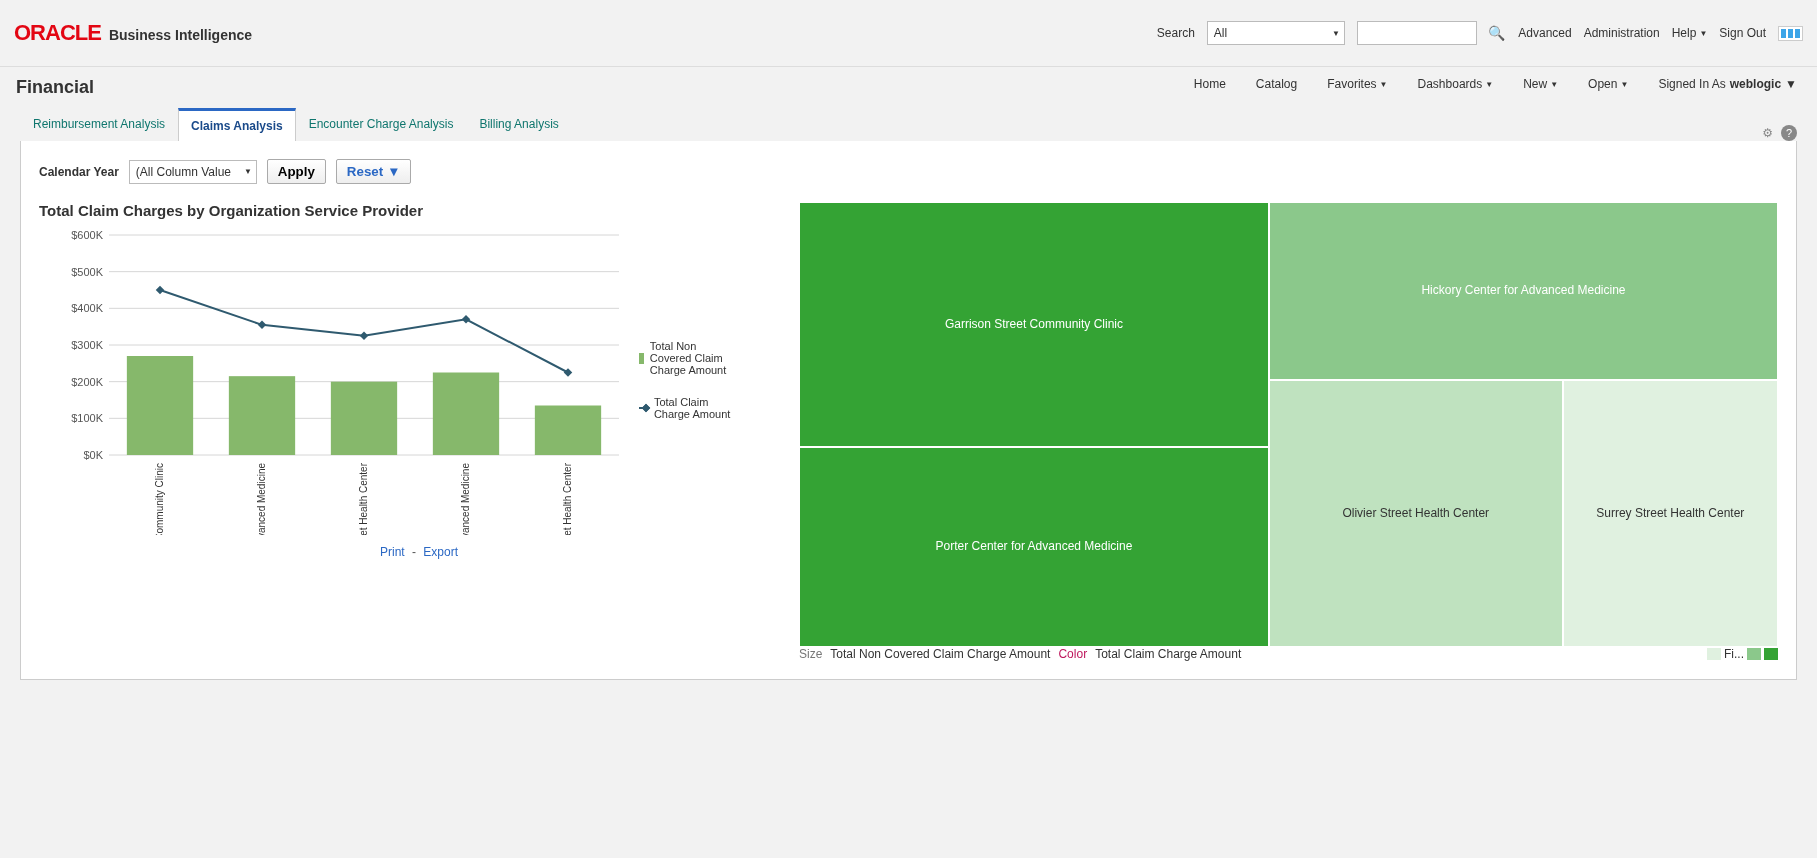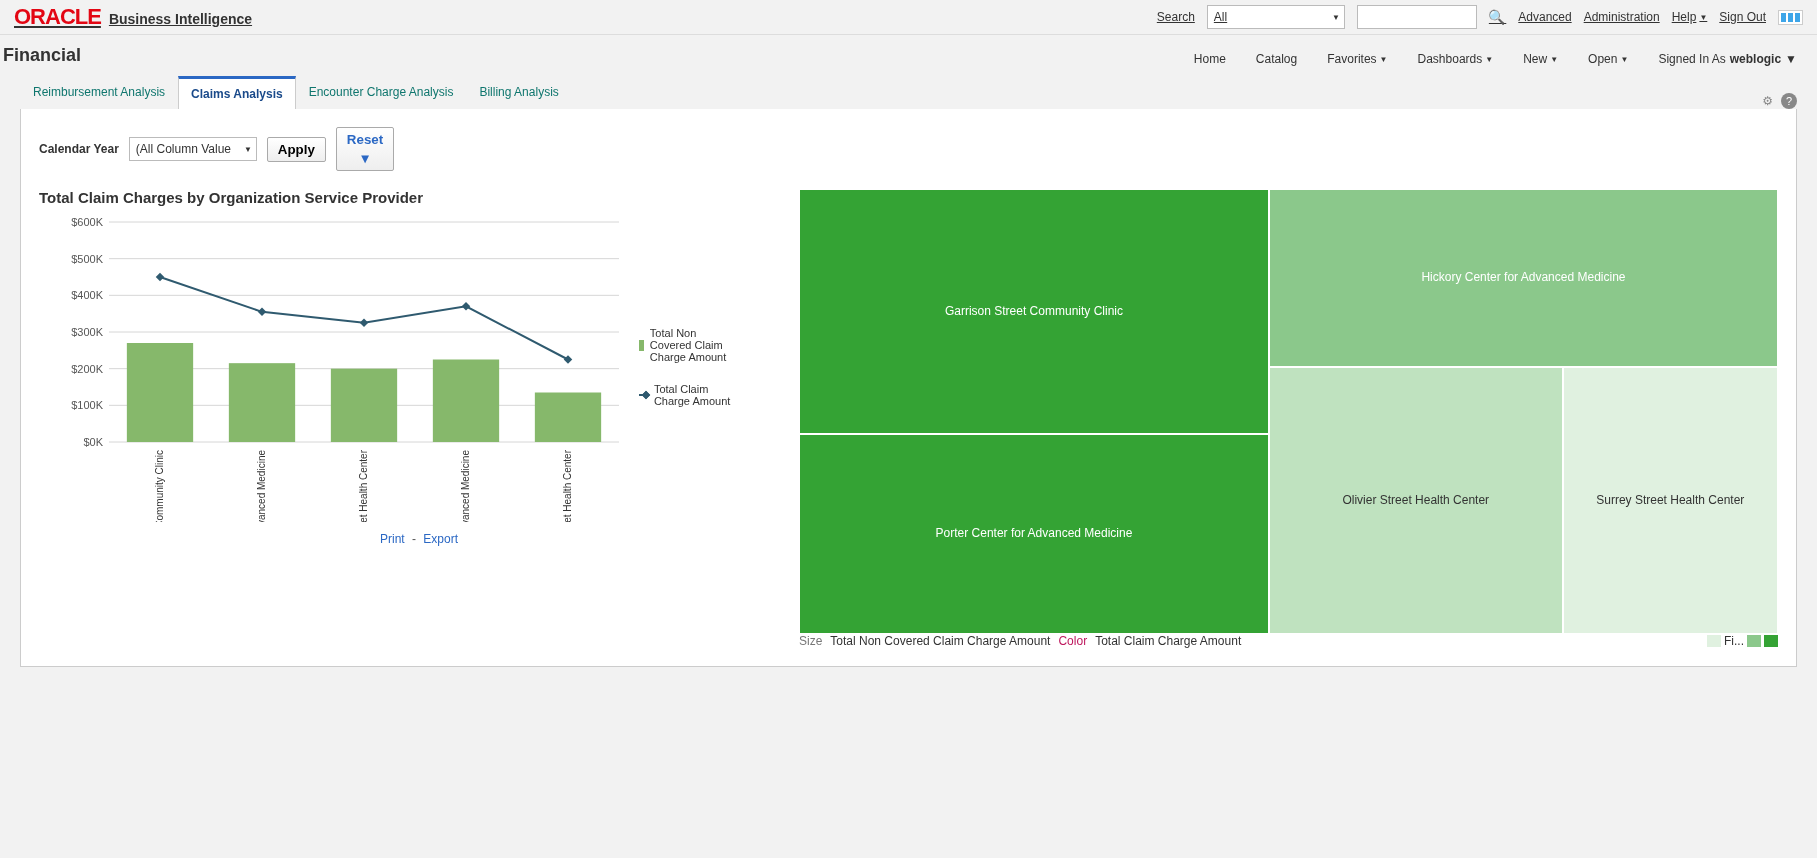--- a/index.html
+++ b/index.html
@@ -1,53 +1,53 @@
 <!DOCTYPE html>
 <html><head>
 <meta charset="utf-8">
 <style>
   html,body{margin:0;padding:0;font-family:Arial,Helvetica,sans-serif;font-size:12px;color:#333;background:#f2f2f2;}
   a{color:#2b68c4;text-decoration:none;}
   
-  .topbar{display:flex;align-items:center;padding:4px 14px;border-bottom:1px solid #ddd;background:#f2f2f2;text-decoration:underline;}
+  .topbar{display:flex;align-items:center;padding:20px 14px;border-bottom:1px solid #ddd;background:#f2f2f2;}
   .logo{display:flex;align-items:baseline;gap:4px;}
   .logo-oracle{font-family:Arial,sans-serif;font-weight:900;letter-spacing:-1px;color:#e30613;font-size:22px;}
   .logo-sub{font-weight:bold;color:#333;font-size:14px;margin-left:4px;}
   .top-right{margin-left:auto;display:flex;align-items:center;gap:12px;}
   .search-label{color:#333;}
   .select{border:1px solid #bbb;background:#fff;height:22px;display:inline-flex;align-items:center;padding:0 20px 0 6px;position:relative;min-width:110px;cursor:pointer;}
   .select:after{content:"▼";position:absolute;right:4px;font-size:8px;}
   .text-input{border:1px solid #bbb;background:#fff;height:22px;width:110px;padding:0 4px;}
   .icon-btn{cursor:pointer;color:#888;font-size:14px;}
   .link{cursor:pointer;color:#333;display:inline-flex;align-items:center;gap:3px;}
   .link .caret{font-size:8px;}
   .app-squares{display:inline-flex;gap:2px;border:1px solid #ccc;padding:2px;background:#fff;cursor:pointer;}
   .app-squares span{width:5px;height:9px;background:#3da5e8;}
   
-  .secondbar{display:flex;align-items:flex-end;padding:10px 20px 0 3px;}
+  .secondbar{display:flex;align-items:flex-start;padding:10px 20px 0 16px;}
   .page-title{font-size:18px;font-weight:bold;}
   .menu-right{margin-left:auto;display:flex;align-items:center;gap:30px;}
   .menu-right .link{color:#333;}
   .signed{display:flex;align-items:center;gap:4px;}
   .signed b{font-weight:bold;}
   
   .tabrow{display:flex;align-items:flex-end;padding:0 20px;margin-top:10px;}
   .tabs{display:flex;gap:0;}
   .tab{padding:8px 12px;border:1px solid transparent;border-bottom:none;cursor:pointer;color:#0f766e;}
   .tab.active{color:#1a4a8a;font-weight:bold;border-color:#ccc;border-top:3px solid #2b68c4;background:#fff;}
   .tab-tools{margin-left:auto;display:flex;gap:8px;align-items:center;color:#888;}
   .gear{cursor:pointer;}
   .help-circle{width:16px;height:16px;border-radius:50%;background:#888;color:#fff;display:inline-flex;align-items:center;justify-content:center;font-size:11px;cursor:pointer;}
   
   .content-frame{border:1px solid #ccc;border-top:none;background:#fff;margin:0 20px 20px 20px;padding:18px;}
   
   .filterbar{display:flex;align-items:center;gap:10px;margin-bottom:18px;}
   .filterbar label{font-weight:bold;}
   .btn{border:1px solid #aaa;background:linear-gradient(#fff,#eee);padding:4px 10px;cursor:pointer;font-weight:bold;border-radius:2px;}
-  .btn-blue{color:#2b68c4;display:inline-flex;align-items:center;gap:4px;flex-direction:column;}
+  .btn-blue{color:#2b68c4;display:inline-flex;align-items:center;gap:4px;}
   
   .cols{display:flex;align-items:flex-start;}
   .col-left{flex:0 0 760px;}
   .col-right{flex:1;}
   
   .chart-title{font-weight:bold;font-size:15px;margin-bottom:6px;}
   .chartwrap{display:flex;}
   .legend{font-size:11px;margin-left:10px;display:flex;flex-direction:column;gap:20px;justify-content:center;}
   .lg{display:flex;align-items:center;gap:6px;max-width:100px;}
   .swatch{width:11px;height:11px;display:inline-block;}

